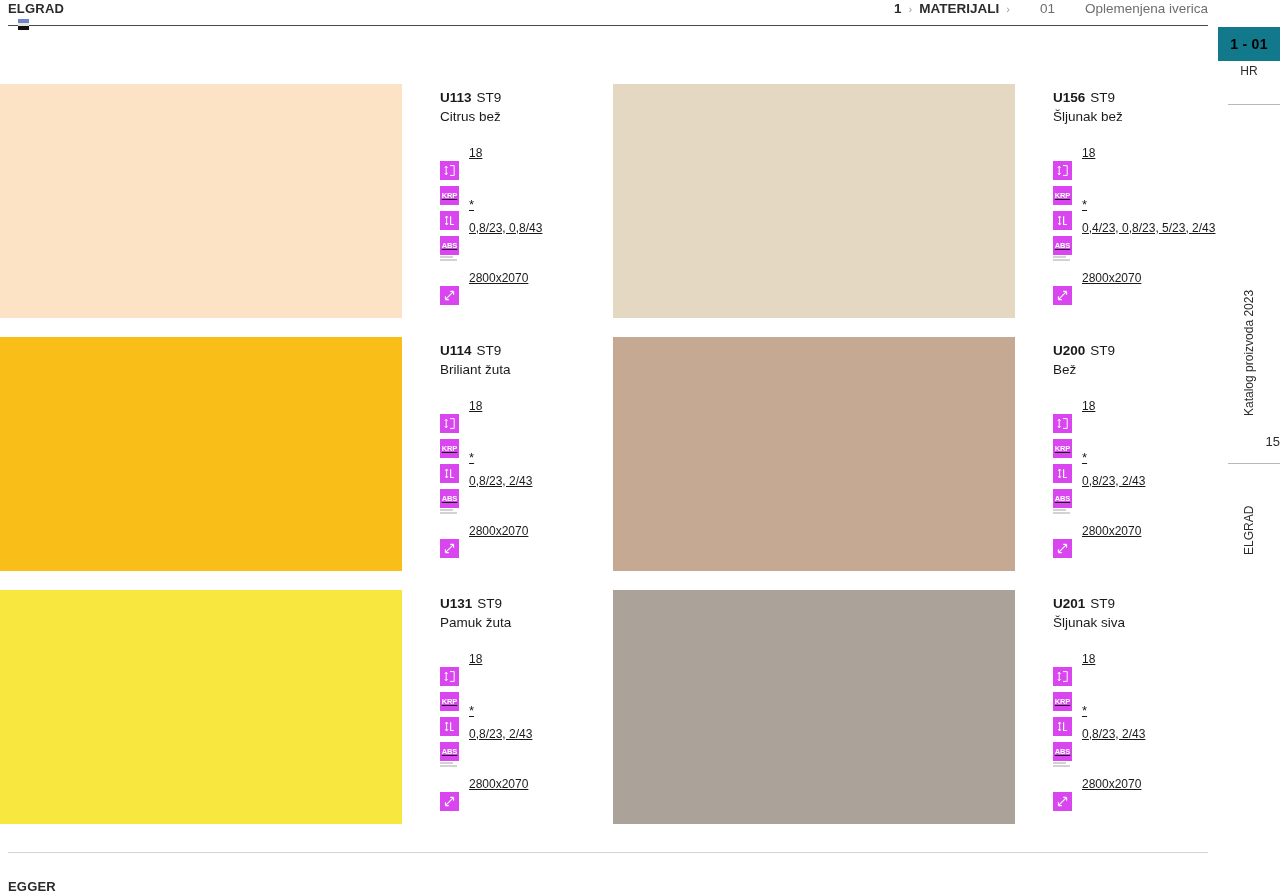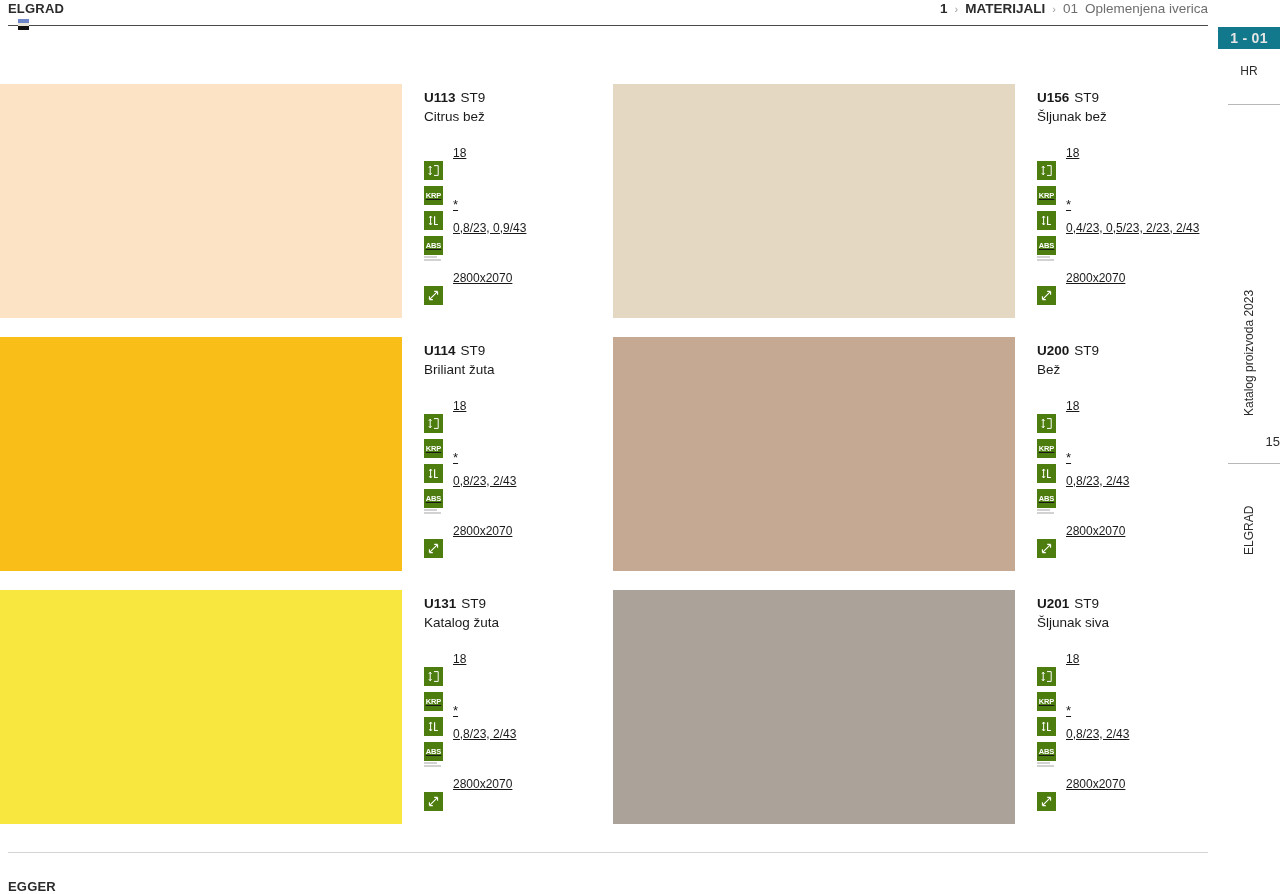--- a/index.html
+++ b/index.html
@@ -42,21 +42,21 @@
     align-items: baseline;
     gap: 7px;
     font-size: 13.5px;
     line-height: 16px;
     padding-top: 1px;
     padding-right: 2px;
     white-space: nowrap;
   }
   .bc-strong { font-weight: bold; color: #2b2b2b; }
   .bc-sep { color: #9a9a9a; font-size: 11px; font-weight: normal; }
-  .bc-muted { color: #6e6e6e; font-weight: normal; }
+  .bc-muted { color: #6e6e6e; font-weight: normal; margin-left: 23px; }
 
   .header-rule {
     position: absolute;
     top: 25px; left: 8px;
     width: 1200px;
     height: 1px;
     background: #4a4a4a;
   }
   .logo-mark {
     position: absolute;
@@ -77,23 +77,23 @@
     position: absolute;
     top: 0; right: 0;
     width: 70px;
     height: 894px;
     background: #ffffff;
   }
   .rail-badge {
     position: absolute;
     top: 27px; left: 8px;
     width: 62px;
-    height: 22px;
+    height: 34px;
     background: #12788b;
-    color: #e5e5e5;
+    color: #000000;
     font-size: 14px;
     font-weight: bold;
     display: flex;
     align-items: center;
     justify-content: center;
     letter-spacing: 0.3px;
   }
   .rail-lang {
     position: absolute;
     top: 64px; left: 8px;
@@ -151,21 +151,21 @@
 
   .swatch {
     width: 402px;
     height: 234px;
     flex: 0 0 auto;
   }
   .swatch-r { width: 402px; }
 
   .info {
     flex: 1 1 auto;
-    padding-left: 22px;
+    padding-left: 38px;
     padding-top: 5px;
   }
   .title-line {
     font-size: 13.5px;
     line-height: 17px;
     color: #1a1a1a;
     white-space: nowrap;
   }
   .code { font-weight: bold; }
   .finish { font-weight: normal; padding-left: 5px; }
@@ -189,21 +189,21 @@
     white-space: nowrap;
     line-height: 14px;
   }
   .spec-val.star { font-size: 13px; line-height: 8px; padding-top: 5px; }
 
   
   .ico {
     width: 19px;
     height: 19px;
     flex: 0 0 19px;
-    background: #4d7c0f;
+    background: #d946ef;
     position: relative;
     display: flex;
     align-items: center;
     justify-content: center;
     margin-top: 36px;
   }
   .ico svg { display: block; }
   .ico-text {
     font-size: 7.5px;
     font-weight: bold;
@@ -310,21 +310,21 @@
                     <path d="M3.6 2v9M3.6 2l-1.3 1.7M3.6 11l-1.3-1.7M3.6 2l1.3 1.7M3.6 11l1.3-1.7" stroke="#ffffff" stroke-width="1" fill="none"></path>
                     <path d="M7.6 2.2v8.3h3.3" stroke="#ffffff" stroke-width="1.2" fill="none"></path>
                   </svg>
               </span>
               <span class="spec-val star">*</span>
             </div>
             <div class="spec">
               <span class="ico">
                   <span class="ico-text">ABS</span>
                 </span>
-              <span class="spec-val">0,8/23, 0,9/43</span>
+              <span class="spec-val">0,8/23, 0,8/43</span>
             </div>
             <div class="spec">
               <span class="ico-lines">
                   <span></span>
                   <span></span>
                   <span></span>
                   <span></span>
                   <span></span>
                   <span></span>
                 </span>
@@ -371,21 +371,21 @@
                     <path d="M3.6 2v9M3.6 2l-1.3 1.7M3.6 11l-1.3-1.7M3.6 2l1.3 1.7M3.6 11l1.3-1.7" stroke="#ffffff" stroke-width="1" fill="none"></path>
                     <path d="M7.6 2.2v8.3h3.3" stroke="#ffffff" stroke-width="1.2" fill="none"></path>
                   </svg>
               </span>
               <span class="spec-val star">*</span>
             </div>
             <div class="spec">
               <span class="ico">
                   <span class="ico-text">ABS</span>
                 </span>
-              <span class="spec-val">0,4/23, 0,5/23, 2/23, 2/43</span>
+              <span class="spec-val">0,4/23, 0,8/23, 5/23, 2/43</span>
             </div>
             <div class="spec">
               <span class="ico-lines">
                   <span></span>
                   <span></span>
                   <span></span>
                   <span></span>
                   <span></span>
                   <span></span>
                 </span>
@@ -528,21 +528,21 @@
       </div>
     </div>
 
     <div class="row" style="margin-top:19px">
       <div class="cell cell-left">
         <div class="swatch" style="background:#F8E73E"></div>
         <div class="info">
           <div class="title-line">
             <span class="code">U131</span><span class="finish">ST9</span>
           </div>
-          <div class="subtitle">Katalog žuta</div>
+          <div class="subtitle">Pamuk žuta</div>
           <div class="specs">
             <div class="spec">
               <span class="ico">
                 <svg width="13" height="13" viewBox="0 0 13 13">
                     <path d="M3.2 2.2v8.6M3.2 2.2l-1.3 1.6M3.2 10.8l-1.3-1.6M3.2 2.2l1.3 1.6M3.2 10.8l1.3-1.6" stroke="#ffffff" stroke-width="1" fill="none"></path>
                     <path d="M7 1.6h4.2v9.8H7" stroke="#ffffff" stroke-width="1" fill="none"></path>
                   </svg>
               </span>
               <span class="spec-val">18</span>
             </div>

